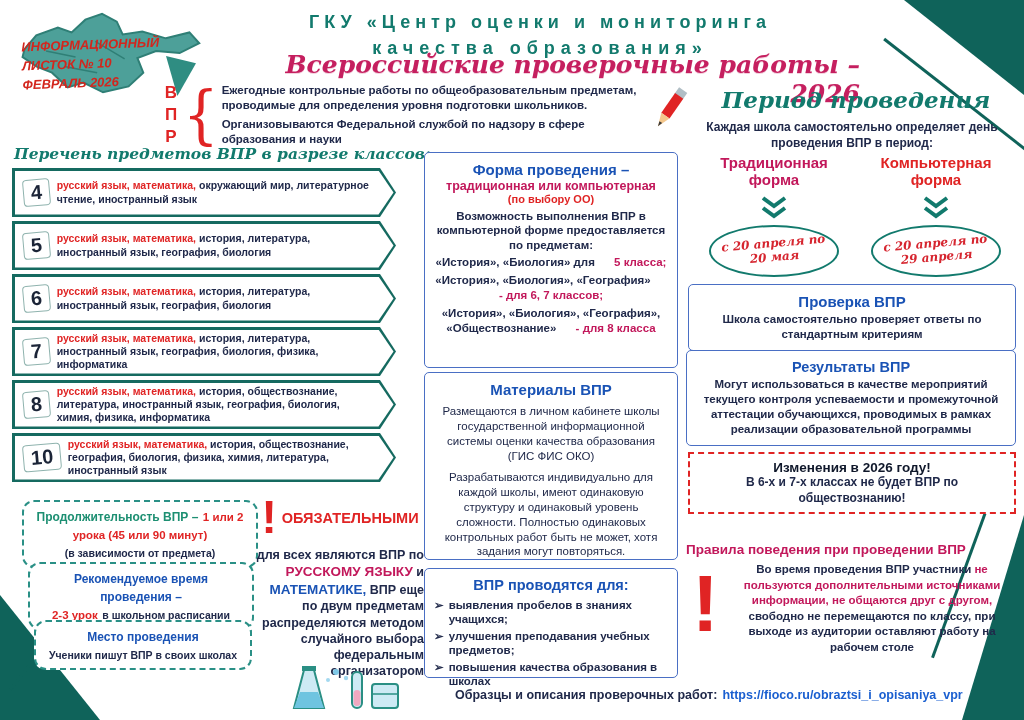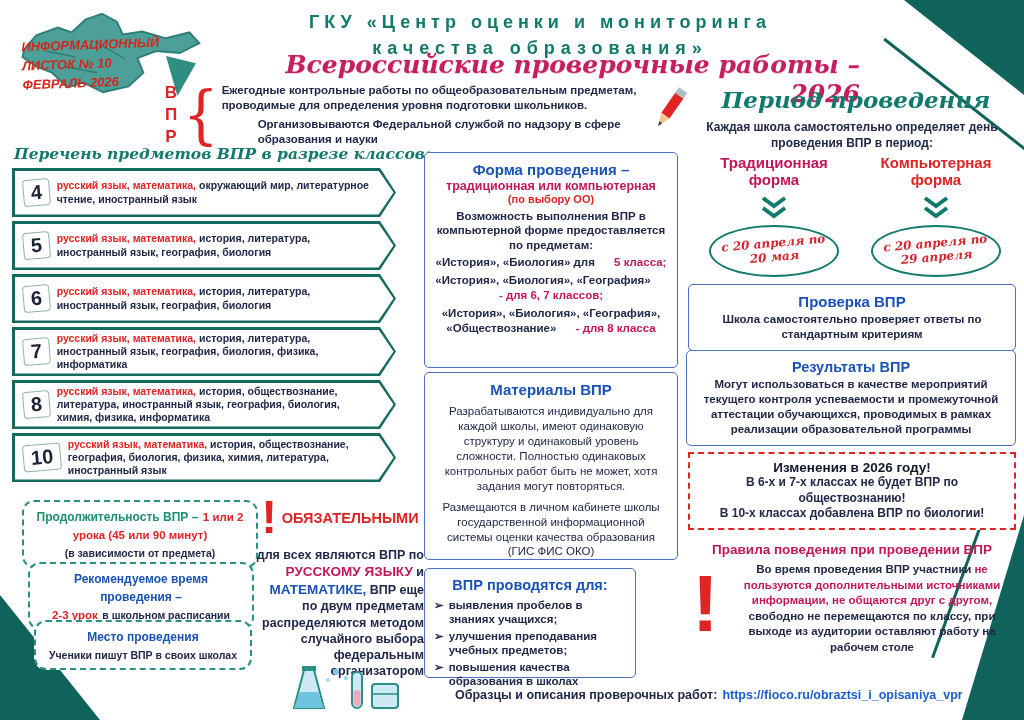--- a/index.html
+++ b/index.html
@@ -33,21 +33,21 @@
   .page-title { position:absolute; left:220px; top:50px; width:640px; text-align:right;
           font-family:"DejaVu Serif", serif; font-style:italic; font-weight:bold; font-size:25px;
           color:#c51f5f; text-shadow:0 1px 0 #f3cfdd; }
 
   
   .vpr-intro { position:absolute; left:162px; top:82px; width:512px; display:flex; align-items:center; gap:3px; }
   .vpr-letters { color:#e02424; font-weight:800; font-size:17px; line-height:1.3; text-align:center; width:18px; }
   .vpr-letters span { display:block; }
   .vpr-brace { color:#e02424; font-size:56px; line-height:52px; font-family:"DejaVu Serif", serif; transform:scaleY(1.15); }
   .vpr-texts { width:420px; font-size:11.5px; font-weight:700; color:#20294a; line-height:1.3; }
-  .vpr-texts p + p { margin-top:4px;margin-left:36px; }
+  .vpr-texts p + p { margin-top:4px; }
   .pencil { position:absolute; left:650px; top:84px; width:40px; height:50px; }
 
   
   .subjects-heading { position:absolute; left:14px; top:144px; font-family:"DejaVu Serif", serif;
           font-style:italic; font-weight:bold; font-size:15.5px; color:#127a6d; }
   .grade-list { position:absolute; left:12px; top:168px; width:384px; }
   .grade-row { position:relative; height:49px; margin-bottom:4px; background:#156a60;
           clip-path:polygon(0 0, calc(100% - 16px) 0, 100% 50%, calc(100% - 16px) 100%, 0 100%); }
   .grade-row-inner { position:absolute; inset:2.5px; background:#fff; display:flex; align-items:center;
           clip-path:polygon(0 0, calc(100% - 15px) 0, 100% 50%, calc(100% - 15px) 100%, 0 100%); }
@@ -82,21 +82,21 @@
           padding:8px 9px; text-align:center; }
   .bb-title { color:#1a53b5; font-weight:800; font-size:15px; }
   .box-form { left:424px; top:152px; width:254px; height:216px; }
   .form-t2 { color:#c2185b; font-weight:800; font-size:12.5px; margin-top:1px; }
   .form-t3 { color:#e02424; font-weight:800; font-size:11px; margin-bottom:4px; }
   .form-intro { color:#20294a; font-weight:600; font-size:11.5px; line-height:1.25; }
   .form-line { color:#20294a; font-weight:800; font-size:11.5px; line-height:1.3; margin-top:3px; }
   .form-hl { color:#c2185b;padding-left:16px; }
   .box-materials { left:424px; top:372px; width:254px; height:188px; }
   .box-materials p { color:#20294a; font-size:11.5px; line-height:1.3; margin-top:6px; font-weight:500; }
-  .box-purpose { left:424px; top:568px; width:212px; height:110px; }
+  .box-purpose { left:424px; top:568px; width:254px; height:110px; }
   .purpose-list { margin-top:5px; text-align:left; }
   .purpose-item { display:flex; gap:5px; font-size:11.5px; font-weight:700; color:#20294a; line-height:1.25; margin-top:2px; }
 
   
   .period-title { position:absolute; left:700px; top:86px; width:312px; text-align:center;
           font-family:"DejaVu Serif", serif; font-style:italic; font-weight:bold; font-size:23px; color:#127a6d; }
   .period-intro { position:absolute; left:688px; top:120px; width:328px; text-align:center;
           font-size:12px; font-weight:800; color:#20294a; line-height:1.3; }
   .period-col { position:absolute; top:154px; width:144px; text-align:center; }
   .pc-1 { left:702px; } .pc-2 { left:864px; }
@@ -107,21 +107,21 @@
           display:flex; align-items:center; justify-content:center; background:#fff; }
   .oval-text { width:112px; color:#d6252f; font-family:"DejaVu Serif", serif; font-style:italic;
           font-weight:bold; font-size:12px; line-height:1.2; text-align:center; transform:rotate(-5deg); }
   .box-check { left:688px; top:284px; width:328px; }
   .box-check .bb-text, .box-results .bb-text { color:#20294a; font-size:11.5px; font-weight:600; line-height:1.3; margin-top:2px; }
   .box-results { left:686px; top:350px; width:330px; }
   .box-changes { position:absolute; left:688px; top:452px; width:328px; border:2px dashed #e02424;
           background:#fff; padding:6px 8px; text-align:center; }
   .changes-title { color:#0f172a; font-weight:800; font-size:13.5px; }
   .changes-line { color:#20294a; font-weight:700; font-size:12px; line-height:1.3; }
-  .rules-title { position:absolute; left:686px; top:542px; width:332px; text-align:center;
+  .rules-title { position:absolute; left:686px; top:542px; width:332px; 
           color:#c2185b; font-weight:800; font-size:13.5px; }
   .rules-excl { position:absolute; left:692px; top:566px; font-size:80px; font-weight:800;
           color:#e02424; line-height:0.95; }
   .rules-text { position:absolute; left:726px; top:562px; width:292px; text-align:center;
           font-size:11.5px; font-weight:800; line-height:1.35; }
   .rt-dark { color:#20294a; } .rt-crimson { color:#c2185b; }
 
   
   .footer { position:absolute; left:455px; top:688px; width:560px; font-size:12.5px; font-weight:800; }
   .footer-label { color:#20294a; }
@@ -268,22 +268,22 @@
     <div class="form-t2">традиционная или компьютерная</div>
     <div class="form-t3">(по выбору ОО)</div>
     <div class="form-intro">Возможность выполнения ВПР в компьютерной форме предоставляется по предметам:</div>
     <div class="form-line"><span>«История», «Биология» для </span><span class="form-hl">5 класса;</span></div>
     <div class="form-line"><span>«История», «Биология», «География»</span><span class="form-hl"> - для 6, 7 классов;</span></div>
     <div class="form-line"><span>«История», «Биология», «География», «Обществознание»</span><span class="form-hl"> - для 8 класса</span></div>
   </div>
 
   <div class="blue-box box-materials">
     <div class="bb-title">Материалы ВПР</div>
+    <p>Размещаются в личном кабинете школы государственной информационной системы оценки качества образования (ГИС ФИС ОКО)</p>
     <p>Разрабатываются индивидуально для каждой школы, имеют одинаковую структуру и одинаковый уровень сложности. Полностью одинаковых контрольных работ быть не может, хотя задания могут повторяться.</p>
-    <p>Размещаются в личном кабинете школы государственной информационной системы оценки качества образования (ГИС ФИС ОКО)</p>
   </div>
 
   <div class="blue-box box-purpose">
     <div class="bb-title" style="font-size:14.5px;">ВПР проводятся для:</div>
     <div class="purpose-list">
       <div class="purpose-item">
           <span>➢</span>
           <span>выявления пробелов в знаниях учащихся;</span>
         </div>
       <div class="purpose-item">
@@ -328,21 +328,20 @@
   </div>
 
   <div class="blue-box box-results">
     <div class="bb-title" style="font-size:14.5px;">Результаты ВПР</div>
     <div class="bb-text">Могут использоваться в качестве мероприятий текущего контроля успеваемости и промежуточной аттестации обучающихся, проводимых в рамках реализации образовательной программы</div>
   </div>
 
   <div class="box-changes">
     <div class="changes-title">Изменения в 2026 году!</div>
     <div class="changes-line">В 6-х и 7-х классах не будет ВПР по обществознанию!</div>
-    <div class="changes-line">В 10-х классах добавлена ВПР по биологии!</div>
   </div>
 
   <div class="rules-title">Правила поведения при проведении ВПР</div>
   <div class="rules-excl">!</div>
   <div class="rules-text">
     <span class="rt-dark">Во время проведения ВПР участники</span>
     <span class="rt-crimson">не пользуются дополнительными источниками информации,</span>
     <span class="rt-crimson">не общаются друг с другом,</span>
     <span class="rt-dark">свободно не перемещаются по классу,</span>
     <span class="rt-dark">при выходе из аудитории оставляют работу на рабочем столе</span>

